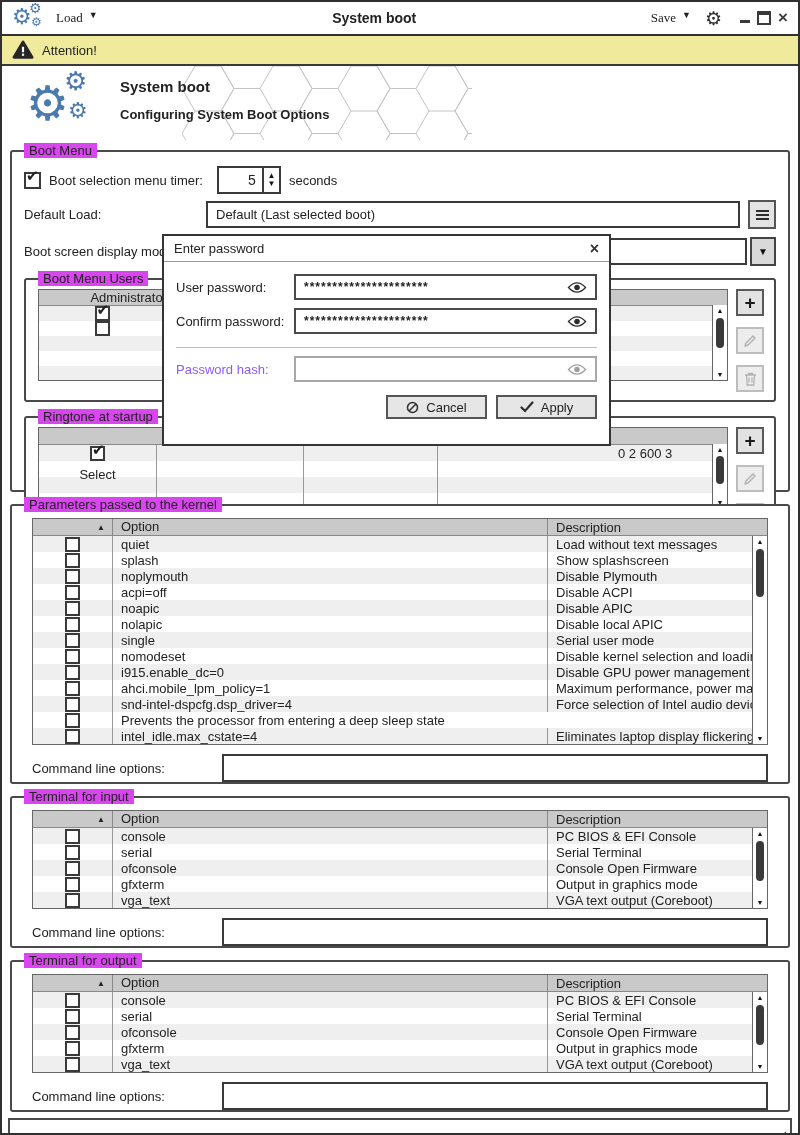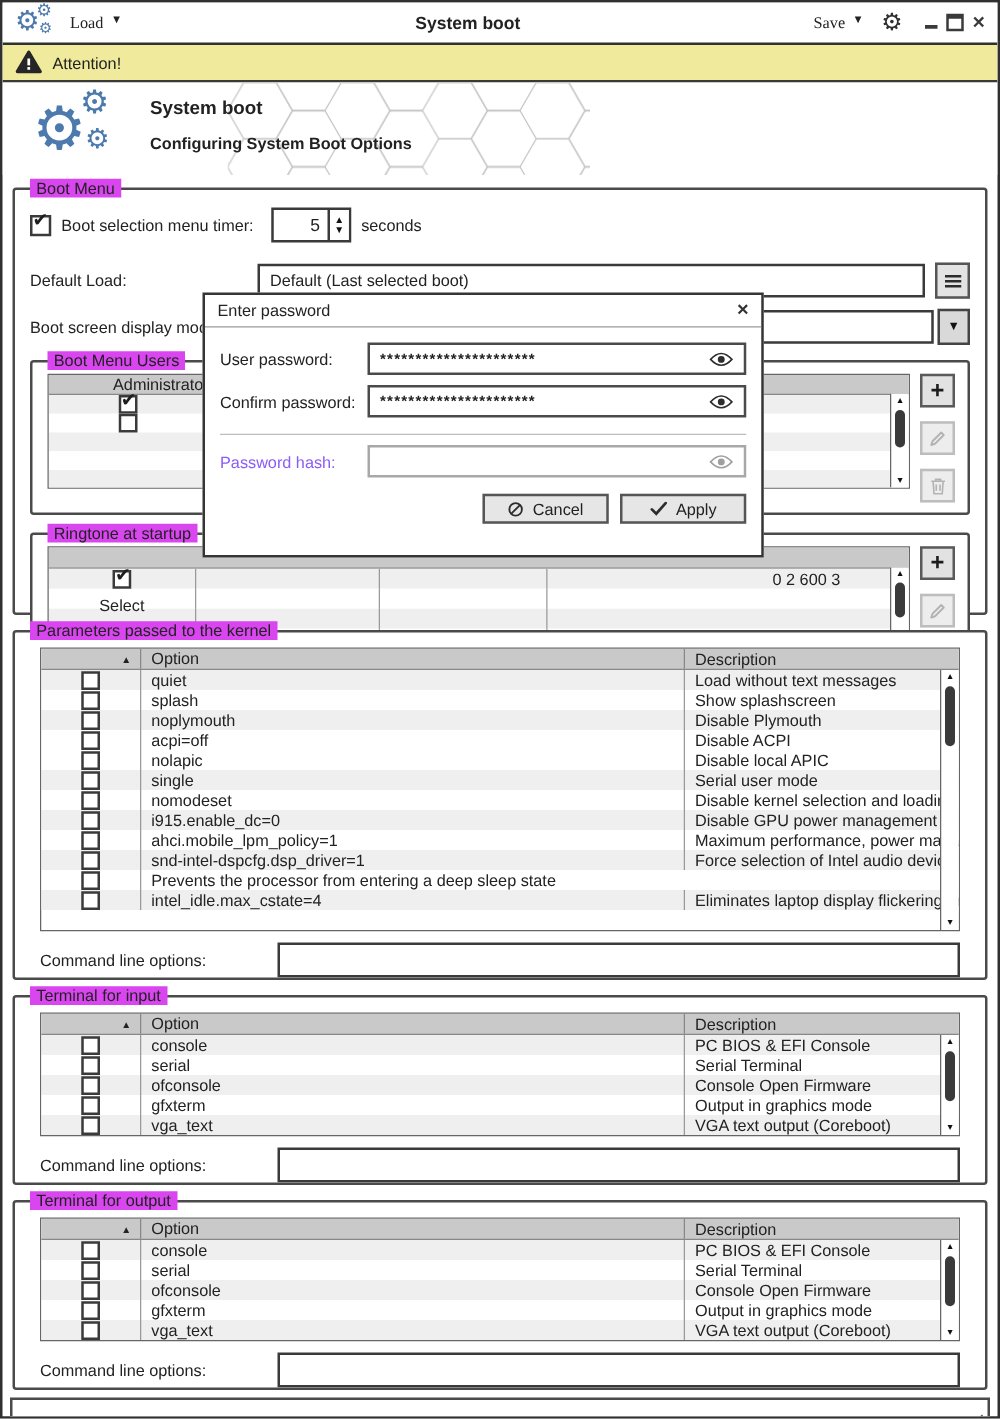--- a/index.html
+++ b/index.html
@@ -39,21 +39,21 @@
 
   
   .groupbox{position:relative;border:2px solid #4a4a4a;border-radius:3px;margin:0 8px;background:#fff;}
   .legend{position:absolute;top:-9px;left:12px;background:#d946ef;padding:0 5px;font-size:13px;}
   .gb-boot{margin-top:10px;height:338px;}
   .gb-kernel{margin-top:12px;height:276px;}
   .gb-term{margin-top:12px;height:148px;}
 
   .frow{display:flex;align-items:center;margin:0 12px;}
   .r-timer{margin-top:14px;gap:8px;}
-  .r-load{margin-top:16px;}
+  .r-load{margin-top:6px;}
   .r-mode{margin-top:8px;}
   .lbl{white-space:nowrap;}
   .lbl-fix{width:182px;flex:0 0 auto;}
 
   .cbx{width:13px;height:13px;border:2px solid #3a3a3a;background:#fff;position:relative;flex:0 0 auto;display:inline-block;box-sizing:content-box;}
   .cbx.checked::after{content:"\2714";position:absolute;left:0;top:-7px;font-size:15px;color:#1d1d1d;}
 
   .spinner{display:flex;height:24px;border:2px solid #3a3a3a;width:60px;margin-left:6px;flex:0 0 auto;background:#fff;}
   .spin-val{flex:1;text-align:right;padding-right:6px;font-size:14px;line-height:24px;}
   .spin-btns{width:15px;border-left:2px solid #3a3a3a;display:flex;flex-direction:column;align-items:center;justify-content:center;font-size:8px;line-height:8px;color:#111;background:#fff;}
@@ -374,20 +374,27 @@
             <span class="c-opt">noplymouth</span>
             <span class="c-desc">Disable Plymouth</span>
           </div>
           <div class="trow even">
             <span class="c-check">
               <span class="cbx"></span>
             </span>
             <span class="c-opt">acpi=off</span>
             <span class="c-desc">Disable ACPI</span>
           </div>
+          <div class="trow odd">
+            <span class="c-check">
+              <span class="cbx"></span>
+            </span>
+            <span class="c-opt">noapic</span>
+            <span class="c-desc">Disable APIC</span>
+          </div>
           <div class="trow even">
             <span class="c-check">
               <span class="cbx"></span>
             </span>
             <span class="c-opt">nolapic</span>
             <span class="c-desc">Disable local APIC</span>
           </div>
           <div class="trow odd">
             <span class="c-check">
               <span class="cbx"></span>
@@ -413,21 +420,21 @@
             <span class="c-check">
               <span class="cbx"></span>
             </span>
             <span class="c-opt">ahci.mobile_lpm_policy=1</span>
             <span class="c-desc">Maximum performance, power management</span>
           </div>
           <div class="trow odd">
             <span class="c-check">
               <span class="cbx"></span>
             </span>
-            <span class="c-opt">snd-intel-dspcfg.dsp_driver=1</span>
+            <span class="c-opt">snd-intel-dspcfg.dsp_driver=4</span>
             <span class="c-desc">Force selection of Intel audio device driver</span>
           </div>
           <div class="trow even">
             <span class="c-check">
               <span class="cbx"></span>
             </span>
             <span class="c-desc">Prevents the processor from entering a deep sleep state</span>
           </div>
           <div class="trow odd">
             <span class="c-check">

